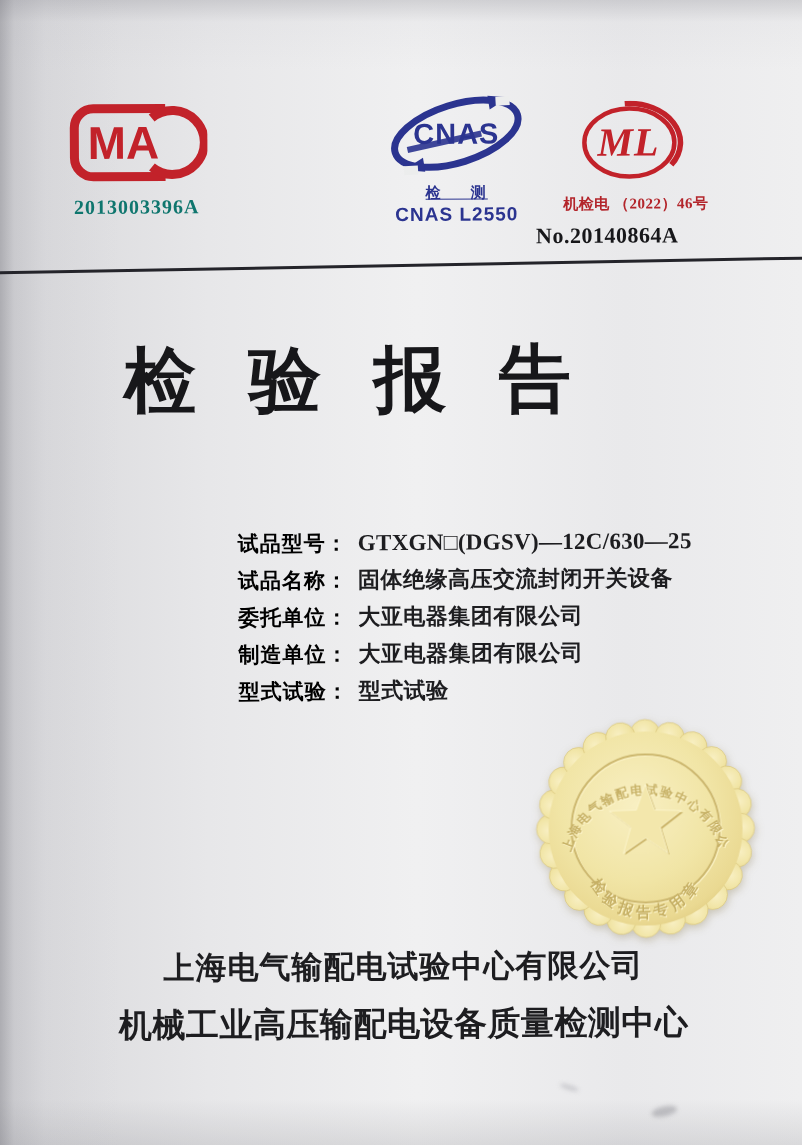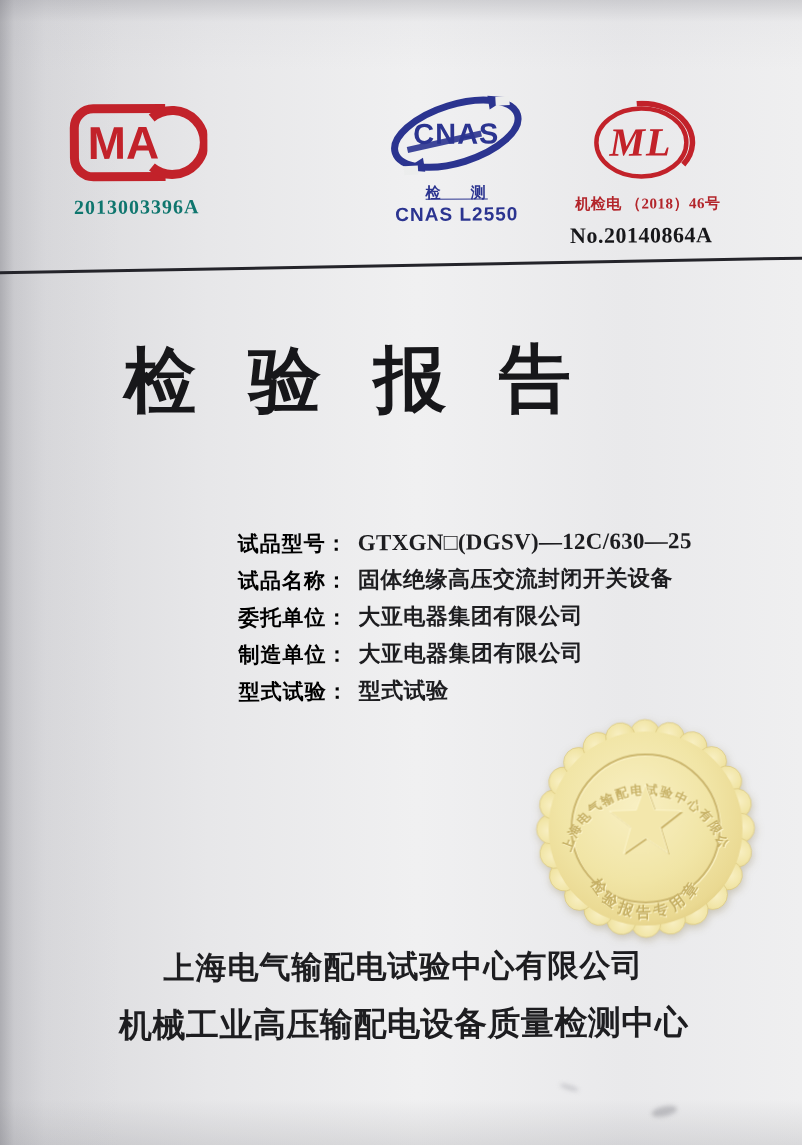--- a/index.html
+++ b/index.html
@@ -17,25 +17,25 @@
 
   
   .badge{position:absolute;}
   .cma{left:68px;top:98px;width:142px;text-align:center;}
   .cma-num{margin-top:6px;color:#0f766e;font-family:"Liberation Serif","DejaVu Serif",serif;
            font-weight:bold;font-size:20px;letter-spacing:1px;}
   .ilac{left:252px;top:84px;}
   .cnas{left:388px;top:88px;width:142px;text-align:center;color:#2b3490;}
   .cnas-cn{font-size:15px;font-weight:bold;margin-top:-4px;letter-spacing:2px;word-spacing:22px;text-decoration:underline;}
   .cnas-code{font-size:19px;font-weight:bold;letter-spacing:1px;margin-top:1px;}
-  .ml{left:576px;top:102px;width:148px;text-align:center;}
+  .ml{left:564px;top:102px;width:148px;text-align:center;}
   .ml-doc{margin-top:6px;color:#b3252b;font-family:"Liberation Serif","DejaVu Serif",serif;
           font-weight:bold;font-size:15px;letter-spacing:0.5px;white-space:nowrap;}
 
-  .report-no{position:absolute;left:572px;top:224px;color:#17171a;
+  .report-no{position:absolute;left:538px;top:224px;color:#17171a;
              font-family:"Liberation Serif","DejaVu Serif",serif;
              font-weight:bold;font-size:22px;letter-spacing:0.5px;}
 
   .divider{position:absolute;left:-4px;top:264px;width:812px;height:3px;
            background:#24242a;transform:rotate(-0.7deg);}
 
   
   .title{position:absolute;left:0;right:0;top:332px;margin:0;text-align:center;
          font-size:72px;font-weight:bold;color:#17171a;
          letter-spacing:53px;transform:translateX(-26px);white-space:nowrap;}
@@ -92,21 +92,21 @@
       <div class="cnas-cn">检 测</div>
       <div class="cnas-code">CNAS L2550</div>
     </div>
 
     <div class="badge ml">
       <svg width="126" height="84" viewBox="0 0 126 84">
         <ellipse cx="57" cy="42" rx="45" ry="34" fill="none" stroke="#c2222a" stroke-width="4.5"></ellipse>
         <path d="M 52.6 3.1 A 51 39 0 0 1 98.8 64.4" fill="none" stroke="#c2222a" stroke-width="5.5"></path>
         <text x="56" y="55" text-anchor="middle" font-size="40" font-weight="bold" font-style="italic" fill="#c2222a" font-family="Liberation Serif, DejaVu Serif, serif" letter-spacing="1">ML</text>
       </svg>
-      <div class="ml-doc">机检电 （2018）46号</div>
+      <div class="ml-doc">机检电 （2022）46号</div>
     </div>
 
     <div class="report-no">No.20140864A</div>
 
     <div class="divider"></div>
 
     <h1 class="title">检验报告</h1>
 
     <div class="fields">
       <div class="frow">

